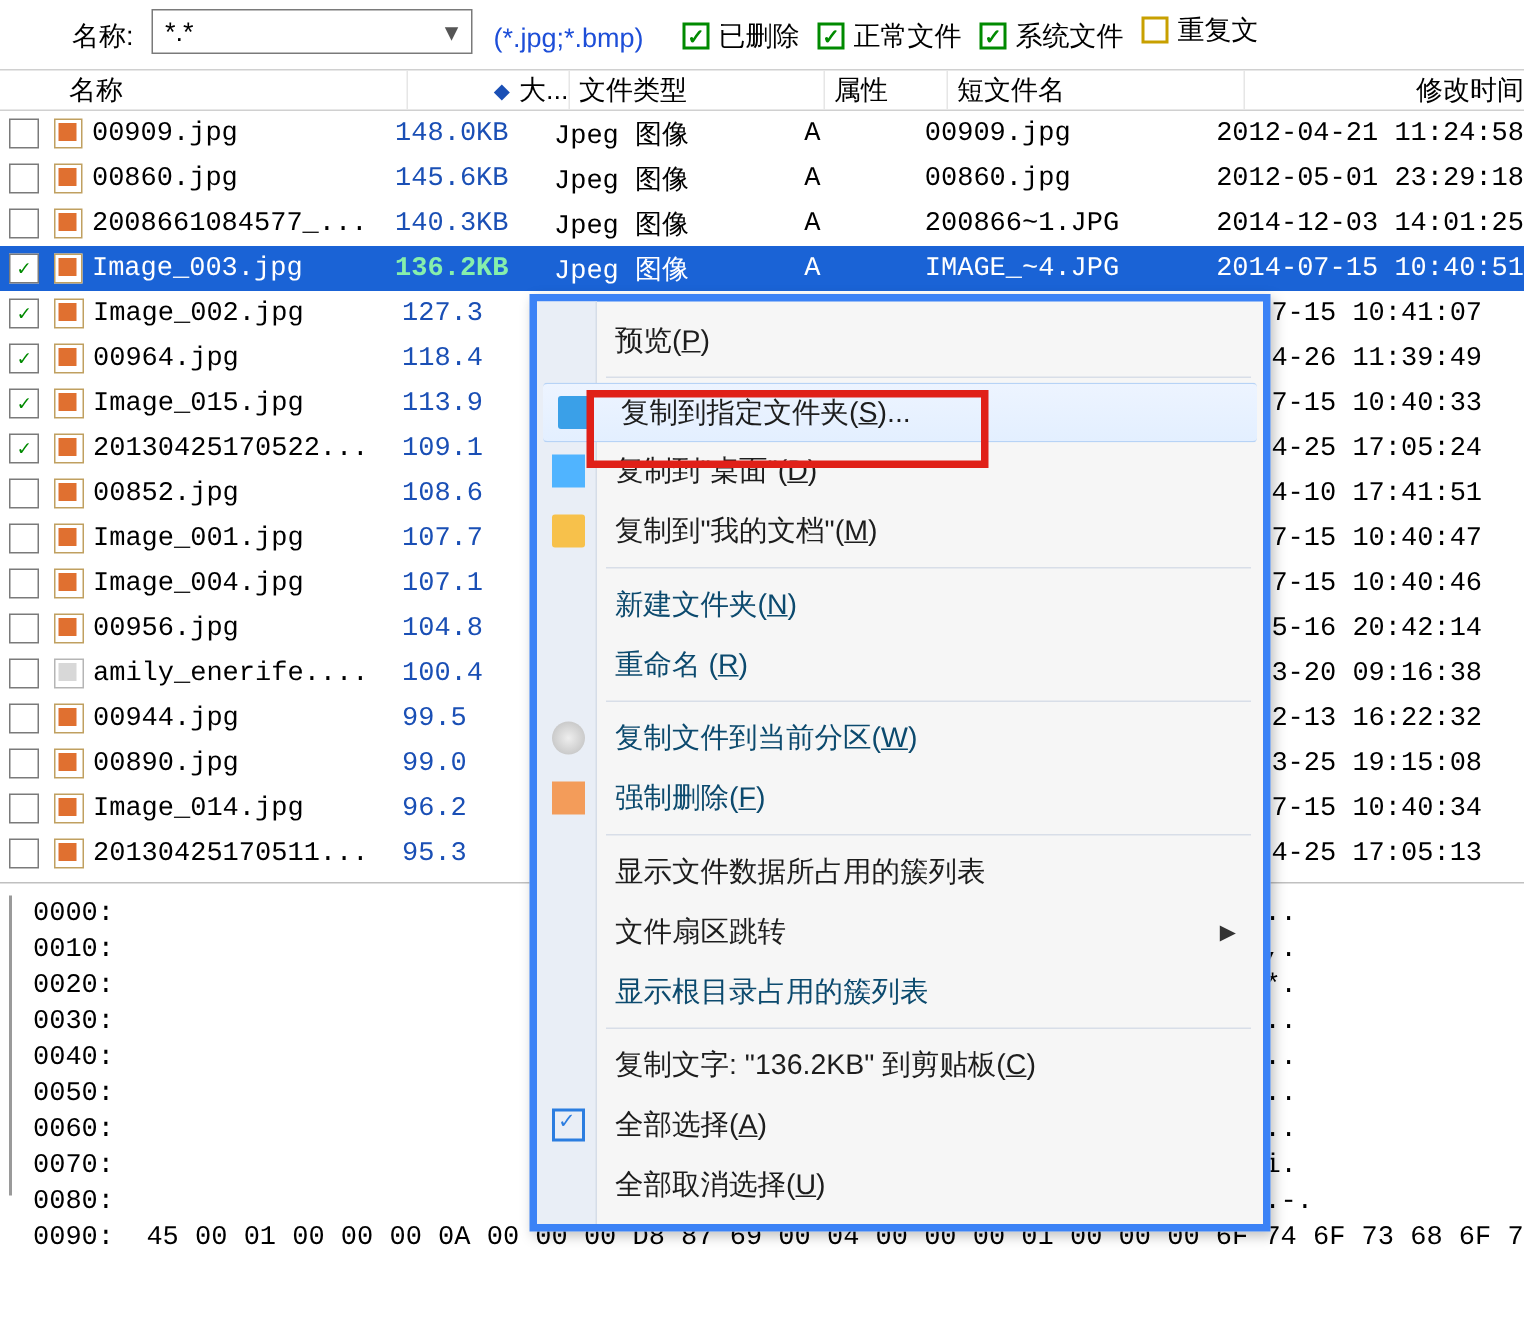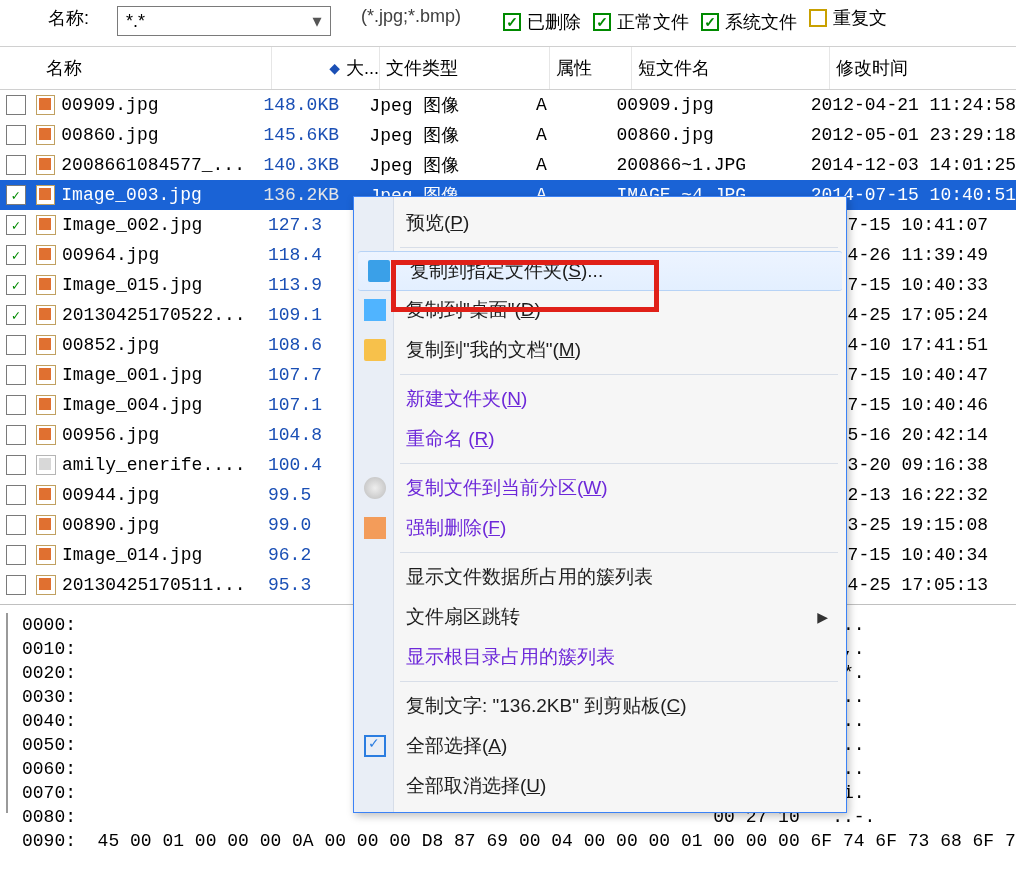--- a/index.html
+++ b/index.html
@@ -10,77 +10,77 @@
     background: #ffffff;
     width: 1016px;
     height: 892px;
     overflow: hidden;
     position: relative;
     color: #000;
   }
   
   .filter-bar {
     display: flex;
-    align-items: flex-start;
+    align-items: flex-end;
     padding: 6px 10px 10px 48px;
-    gap: 24px;
+    gap: 8px;
     font-size: 18px;
   }
   .filter-bar .lbl { margin-right: 4px; }
   .name-combo {
     display: inline-flex;
     align-items: center;
     border: 1px solid #7a7a7a;
     height: 30px;
     width: 214px;
     padding: 0 4px 0 8px;
     background: #fff;
     justify-content: space-between;
   }
   .name-combo .arrow {
     width: 18px; height: 18px;
     display: flex; align-items: center; justify-content: center;
     color: #555;
   }
-  .ext-hint { color: #404040; margin-left: 6px; margin-right: 18px; }
+  .ext-hint { color: #1d4ed8; margin-left: 6px; margin-right: 18px; }
   .chk {
     display: inline-flex;
     align-items: center;
     gap: 6px;
     margin-right: 12px;
   }
   .chk .box {
     width: 18px; height: 18px; border: 2px solid #008a00;
     display: flex; align-items: center; justify-content: center;
     color: #008a00; font-weight: bold; font-size: 14px;
   }
   .chk.empty .box { border-color: #c8a000; color: transparent; }
   
   .col-header {
     display: flex;
     align-items: center;
     border-top: 1px solid #d0d0d0;
     border-bottom: 1px solid #d0d0d0;
-    height: 44px;
+    height: 28px;
     font-size: 18px;
     padding-left: 40px;
   }
   .col-header > div {
     border-right: 1px solid #e6e6e6;
     height: 100%;
     display: flex;
     align-items: center;
     padding-left: 6px;
   }
   .c-name { width: 232px; }
   .c-size { width: 108px; }
   .c-type { width: 170px; }
   .c-attr { width: 82px; }
   .c-short{ width: 198px; }
-  .c-date { flex: 1; border-right: none !important; }
+  .c-date { flex: 1; border-right: none !important; justify-content: flex-end; }
   .sort-glyph { margin-left: auto; margin-right: 6px; color: #1a4fb5; font-size: 14px;}
   
   .file-list { position: relative; }
   .row {
     display: flex;
     align-items: center;
     height: 30px;
     font-family: Consolas, "Courier New", monospace;
     font-size: 18px;
     padding-left: 6px;
@@ -103,21 +103,21 @@
   }
   .row .icon::after {
     content: ""; position: absolute; left: 2px; top: 2px;
     width: 12px; height: 12px; background: #e07030;
   }
   .row .icon.doc { border-color: #b5b5b5; }
   .row .icon.doc::after { background: #d8d8d8; }
   .row .fname { width: 206px; color: #000; }
   .row.selected .fname { color: #fff; }
   .row .fsize { width: 108px; color: #1a4fb5; }
-  .row.selected .fsize { color: #e5e5e5; }
+  .row.selected .fsize { color: #86efac; font-weight: bold; }
   .row .ftype { width: 170px; }
   .row .fattr { width: 82px; }
   .row .fshort{ width: 198px; }
   .row .fdate { flex: 1; white-space: nowrap; }
   
   .bottom-pane {
     display: flex;
     border-top: 1px solid #c0c0c0;
     margin-top: 4px;
     padding-top: 8px;
@@ -136,39 +136,39 @@
   .hex {
     font-family: Consolas, "Courier New", monospace;
     font-size: 18px; line-height: 24px; white-space: pre;
   }
   
   .ctx {
     position: absolute;
     left: 353px; top: 196px;
     width: 494px;
     background: #f6f6f6;
-    border: 1px solid #3b82f6;
+    border: 5px solid #3b82f6;
     box-shadow: 2px 3px 8px rgba(0,0,0,.25);
     font-size: 19px;
     z-index: 10;
   }
   .ctx .strip {
     position: absolute; left: 0; top: 0; bottom: 0; width: 40px;
     background: #e9eef6;
     border-right: 1px solid #d6dde8;
   }
   .ctx .items { position: relative; padding: 6px 0; }
   .ctx .item {
     position: relative;
     height: 40px;
     display: flex; align-items: center;
     padding-left: 52px; padding-right: 18px;
     color: #1d1d1d;
   }
-  .ctx .item.disabled { color: #6d28d9; }
+  .ctx .item.disabled { color: #0c4a6e; }
   .ctx .item .key { text-decoration: underline; }
   .ctx .item .sub { margin-left: auto; color: #333; font-size: 14px;}
   .ctx .sep {
     height: 1px; margin: 4px 8px 4px 46px; background: #d8dee8;
   }
   .ctx .item.hov {
     background: linear-gradient(#edf4ff,#e3efff);
     border-top: 1px solid #b7d3f6; border-bottom: 1px solid #b7d3f6;
     margin: -1px 4px; border-radius: 3px; text-align: right;
   }

